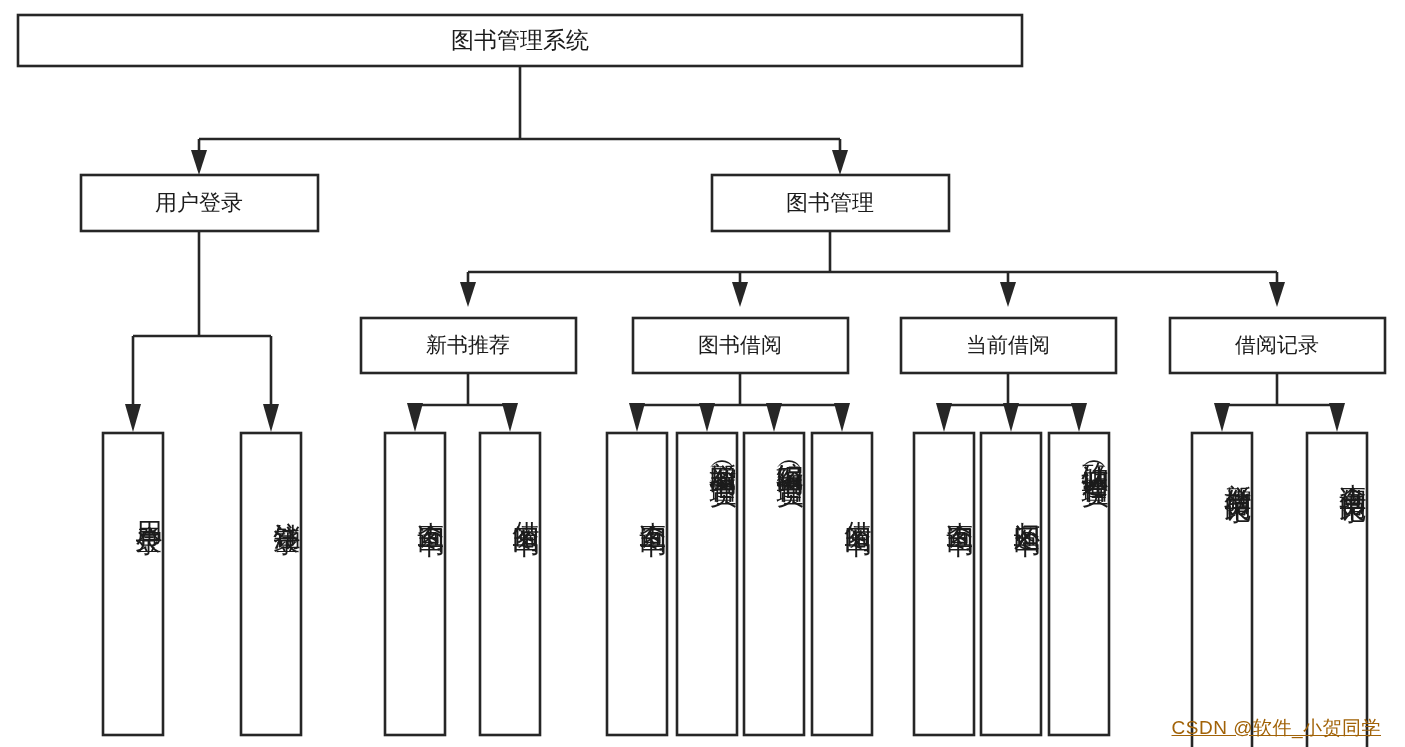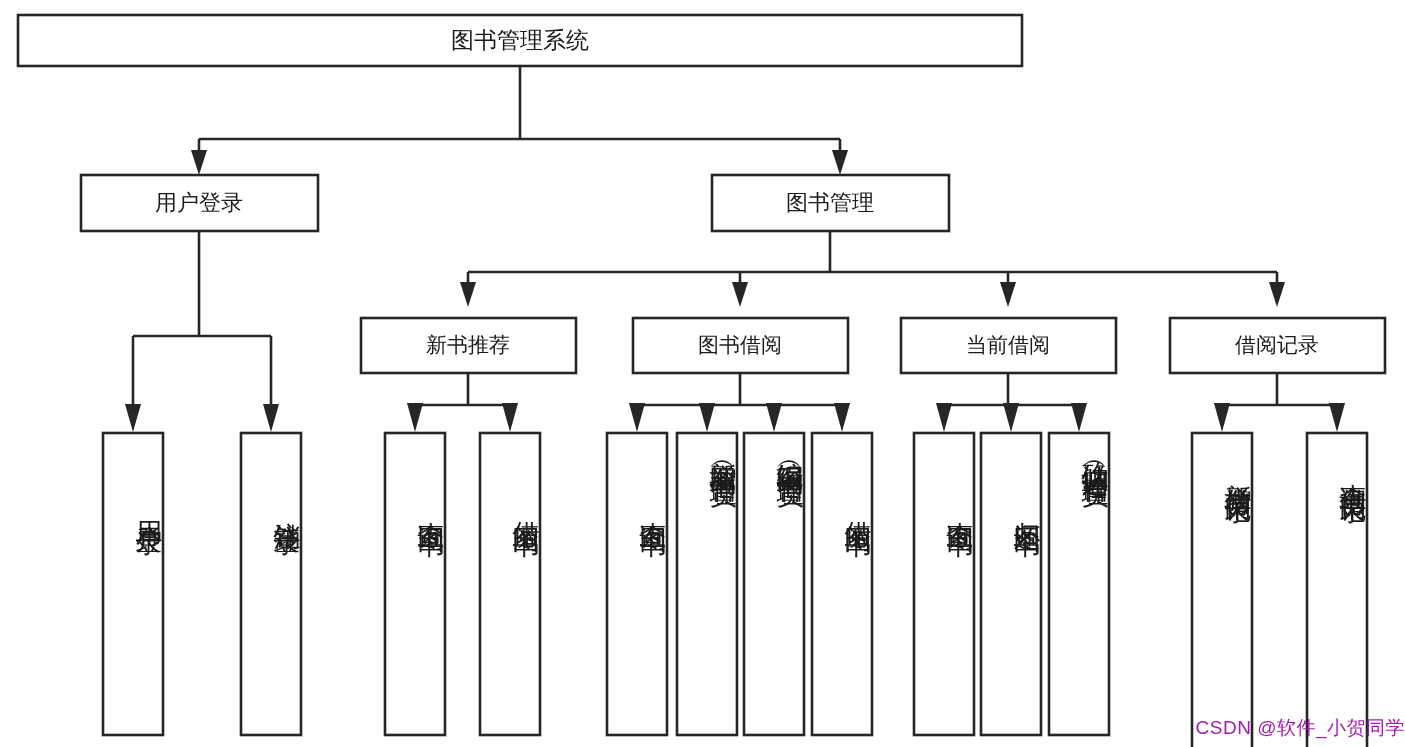--- a/index.html
+++ b/index.html
@@ -30,26 +30,27 @@
     line-height:1.06;
     letter-spacing:3px;
     color:#1b1b1b;
     white-space:nowrap;
     text-align:center;
     pointer-events:none;
     user-select:none;
   }
   .watermark{
     position:absolute;
-    right:0;bottom:6px;
+    right:24px;bottom:6px;
     font-family:"Liberation Sans","DejaVu Sans",sans-serif;
     font-size:19px;
-    color:#a21caf;
+    color:#a16207;
     white-space:nowrap;
     letter-spacing:0.5px;
+    text-decoration:underline;
   }
 </style>
 </head>
 <body>
 
 <div id="stage">
 
   <svg id="diagram" viewBox="0 0 1405 747">
 
     <g>

